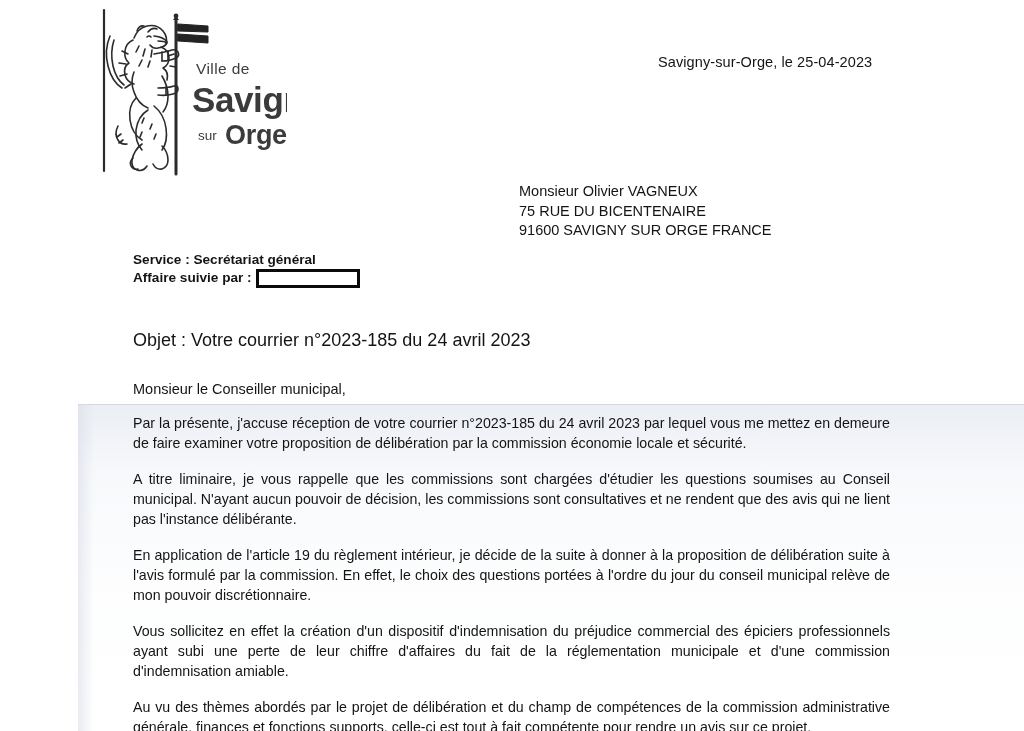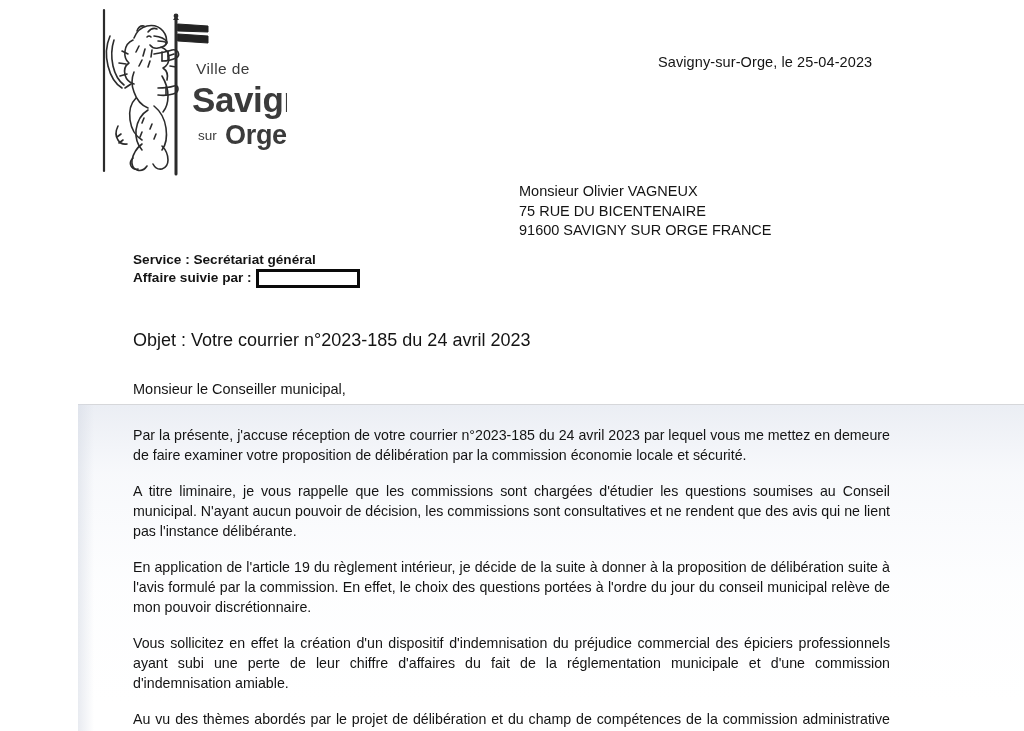--- a/index.html
+++ b/index.html
@@ -128,21 +128,21 @@
   .body-text {
     position: absolute;
     left: 133px;
     top: 413px;
     width: 757px;
     font-size: 14.2px;
     line-height: 20px;
     text-align: justify;
   }
   .body-text p {
-    margin: 12px 0 16px 0;
+    margin: 0 0 16px 0;
   }
   .body-text p:last-child { margin-bottom: 0; }
 </style>
 </head>
 <body>
 
 <div id="page">
 
   <div class="scan-shade"></div>
   <div class="scan-shade-edge"></div>

